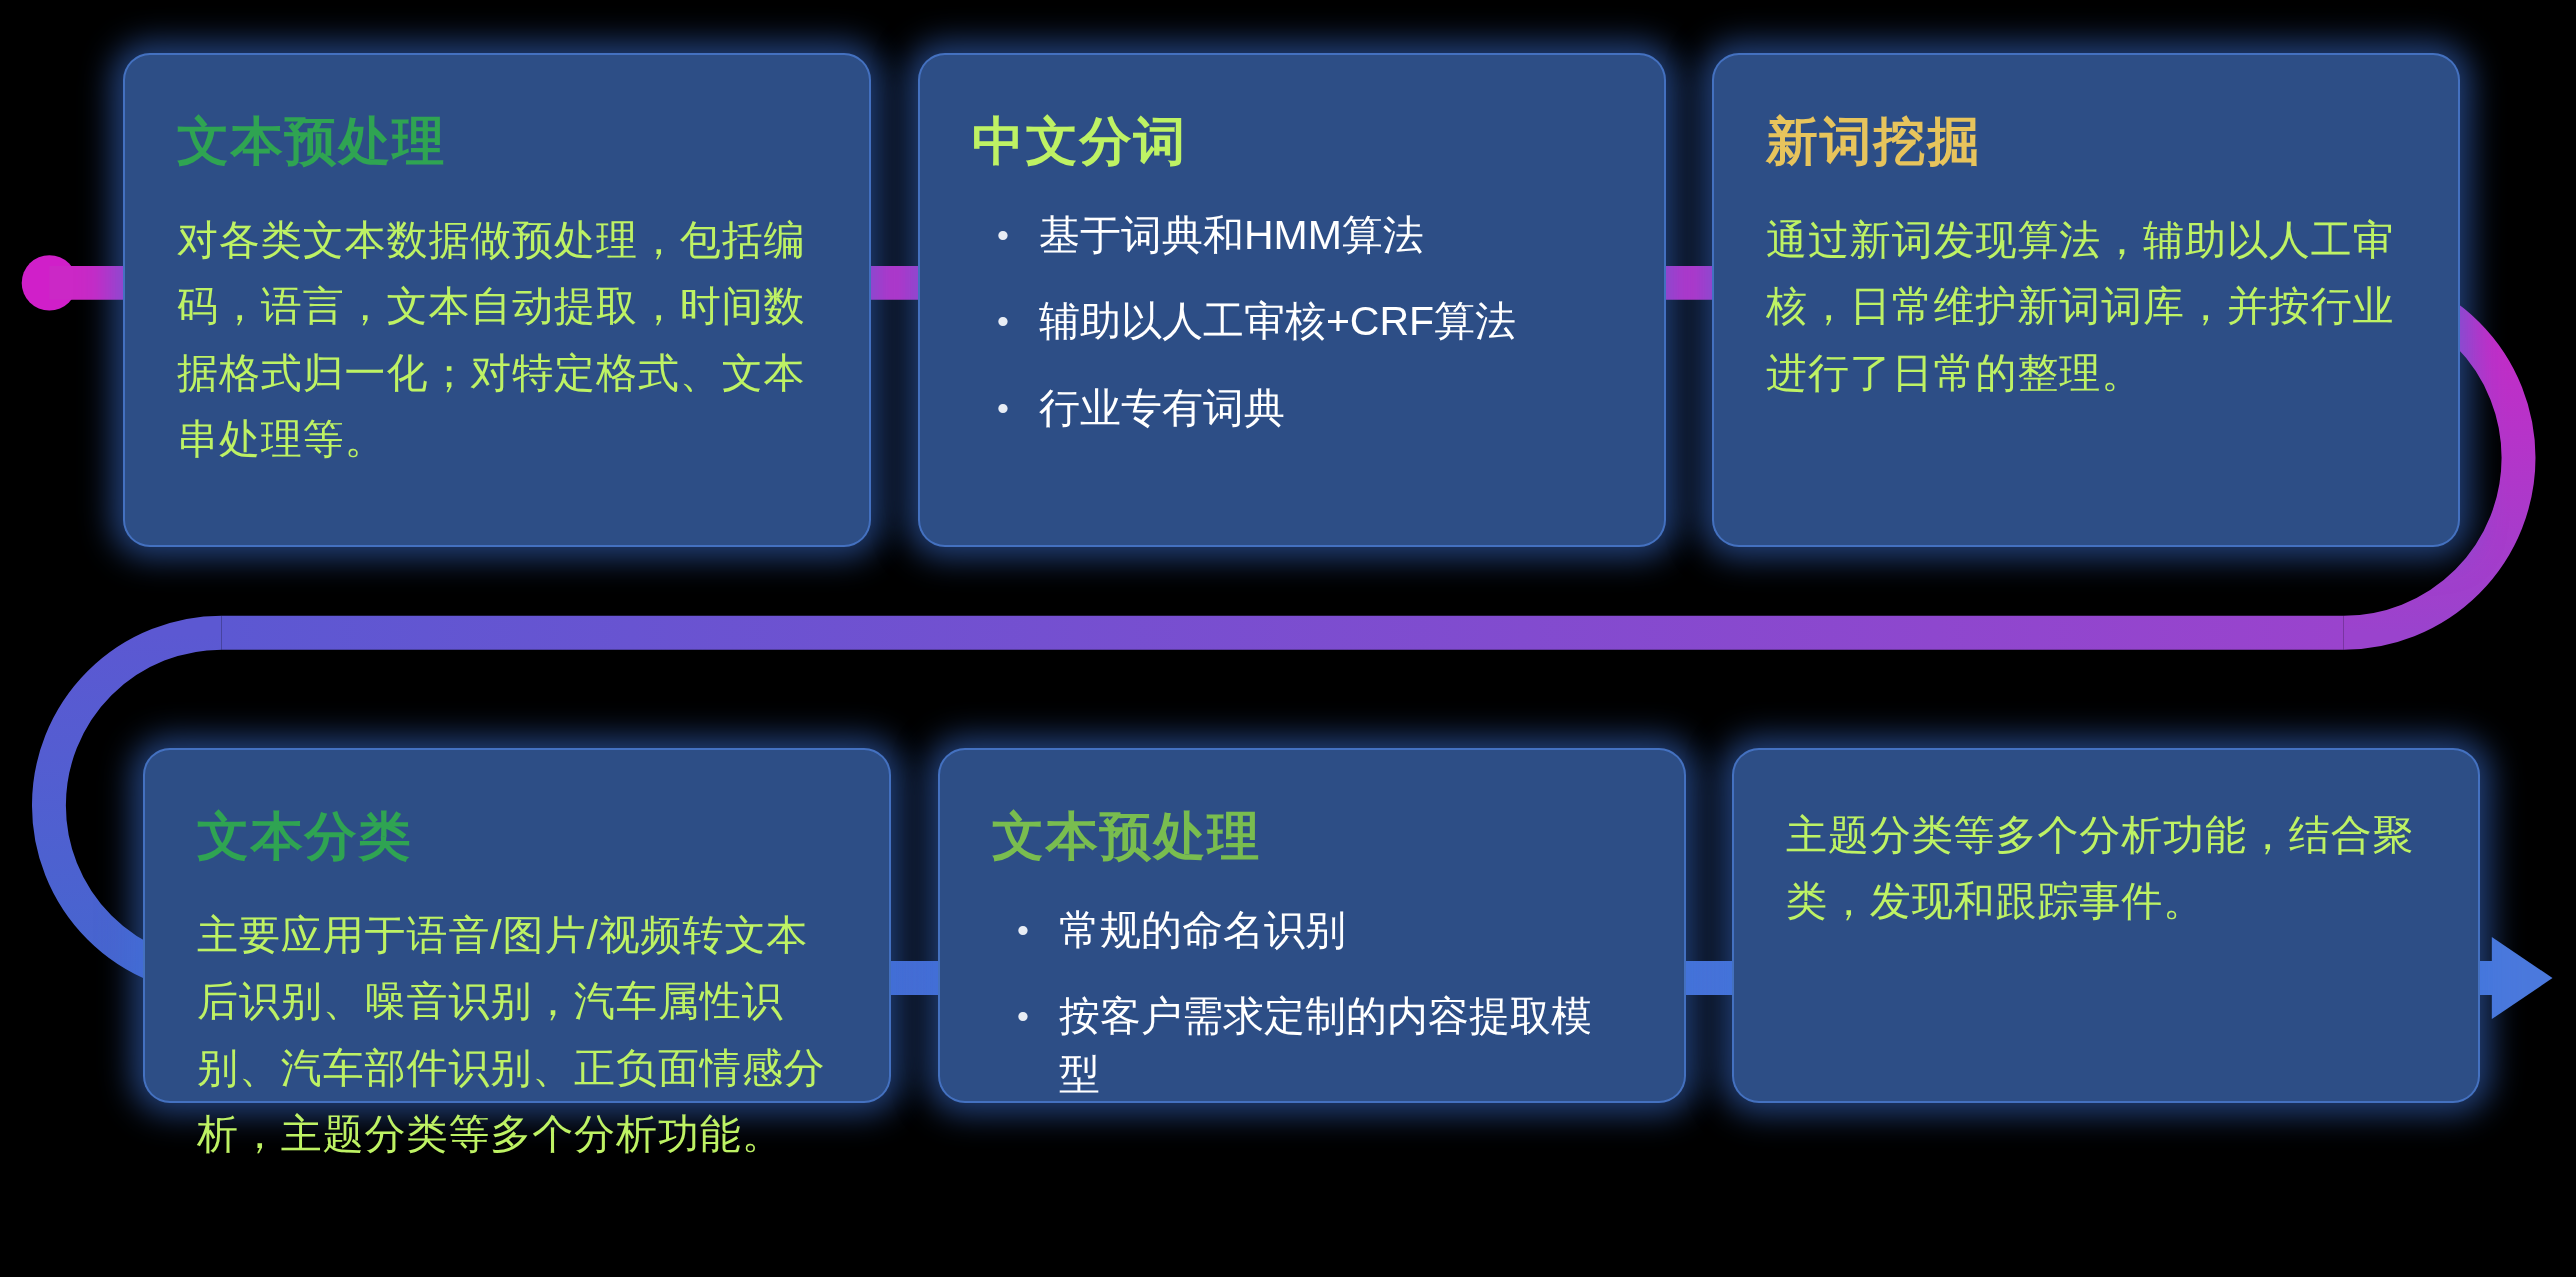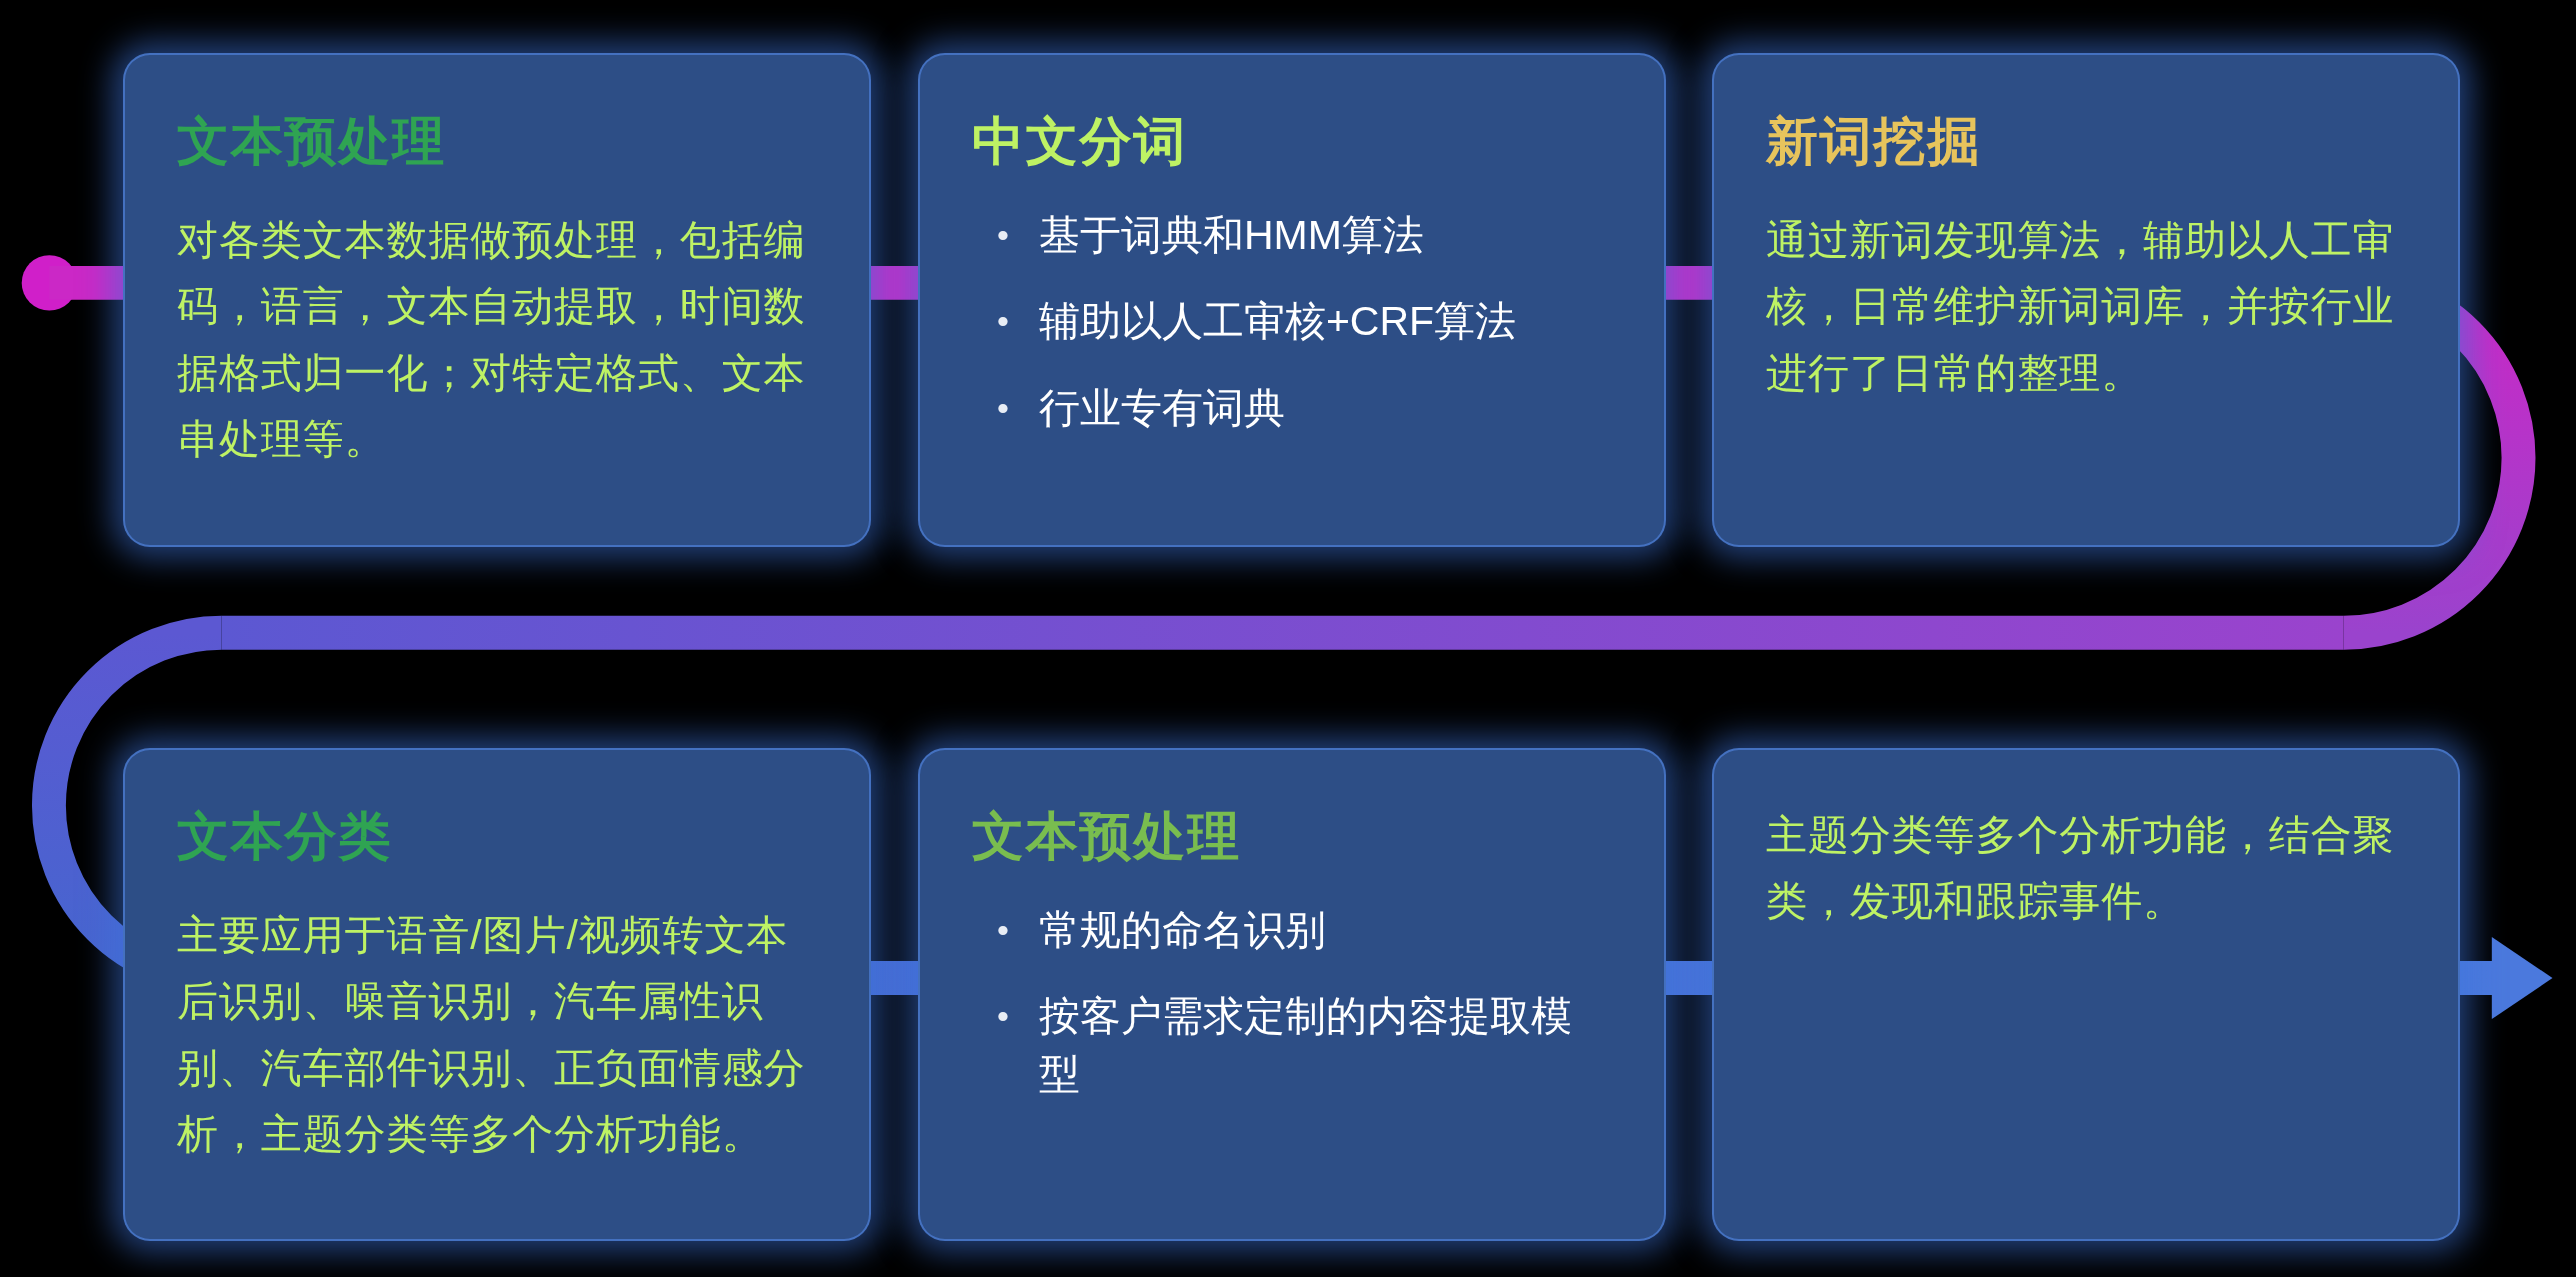--- a/index.html
+++ b/index.html
@@ -28,21 +28,21 @@
     width: 748px;
     box-sizing: border-box;
     background: #2d4e86;
     border: 2.7px solid rgba(88, 142, 240, 0.55);
     border-radius: 27px;
     box-shadow: 0 0 32px 10.7px rgba(62, 116, 221, 0.55);
     padding: 52px 52px 45px 52px;
     z-index: 2;
   }
   .row1 { top: 53px;  height: 494px; }
-  .row2 { top: 748px; height: 493px; }
+  .row2 { top: 748px; height: 355px; margin-left: 20px; }
   .col1 { left: 123px; }
   .col2 { left: 918px; }
   .col3 { left: 1712px; }
   .card-title {
     margin: 0 0 30px 0;
     font-size: 52px;
     font-weight: bold;
     letter-spacing: 1.8px;
   }
   .card-body {

